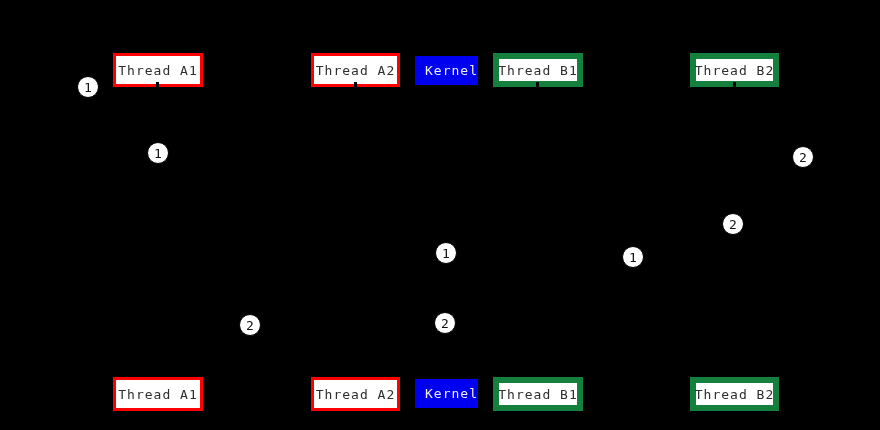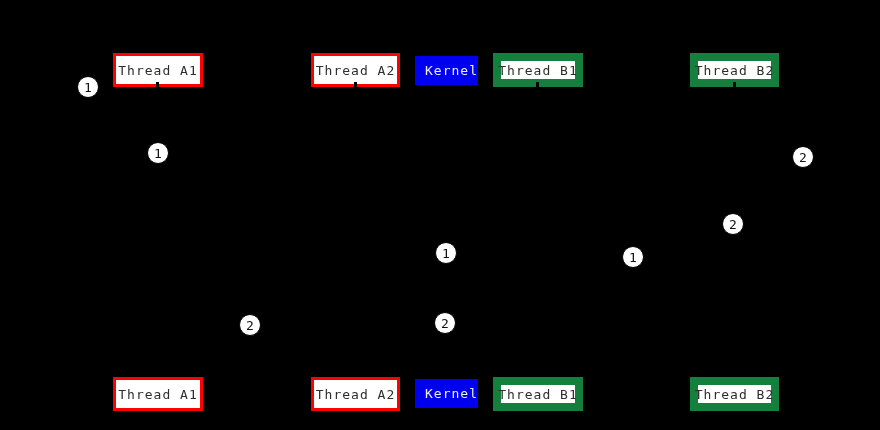--- a/index.html
+++ b/index.html
@@ -21,21 +21,21 @@
     background: #ffffff;
     display: flex;
     align-items: center;
     justify-content: center;
     font-size: 13px;
     letter-spacing: 1px;
     color: #2e2e2e;
     white-space: nowrap;
   }
   .participant.red-outline  { border: 3px solid #ff0000; }
-  .participant.blue-outline { border: 8px solid #15803d; align-items: center; }
+  .participant.blue-outline { border: 6px solid #15803d; align-items: center; }
   .participant.blue-solid   { background: #0000f0; color: #eeeeff; border: none; justify-content: flex-end; }
   .notch {
     position: absolute;
     width: 3px;
     height: 6px;
     background: #000000;
   }
   .badge {
     position: absolute;
     box-sizing: border-box;

